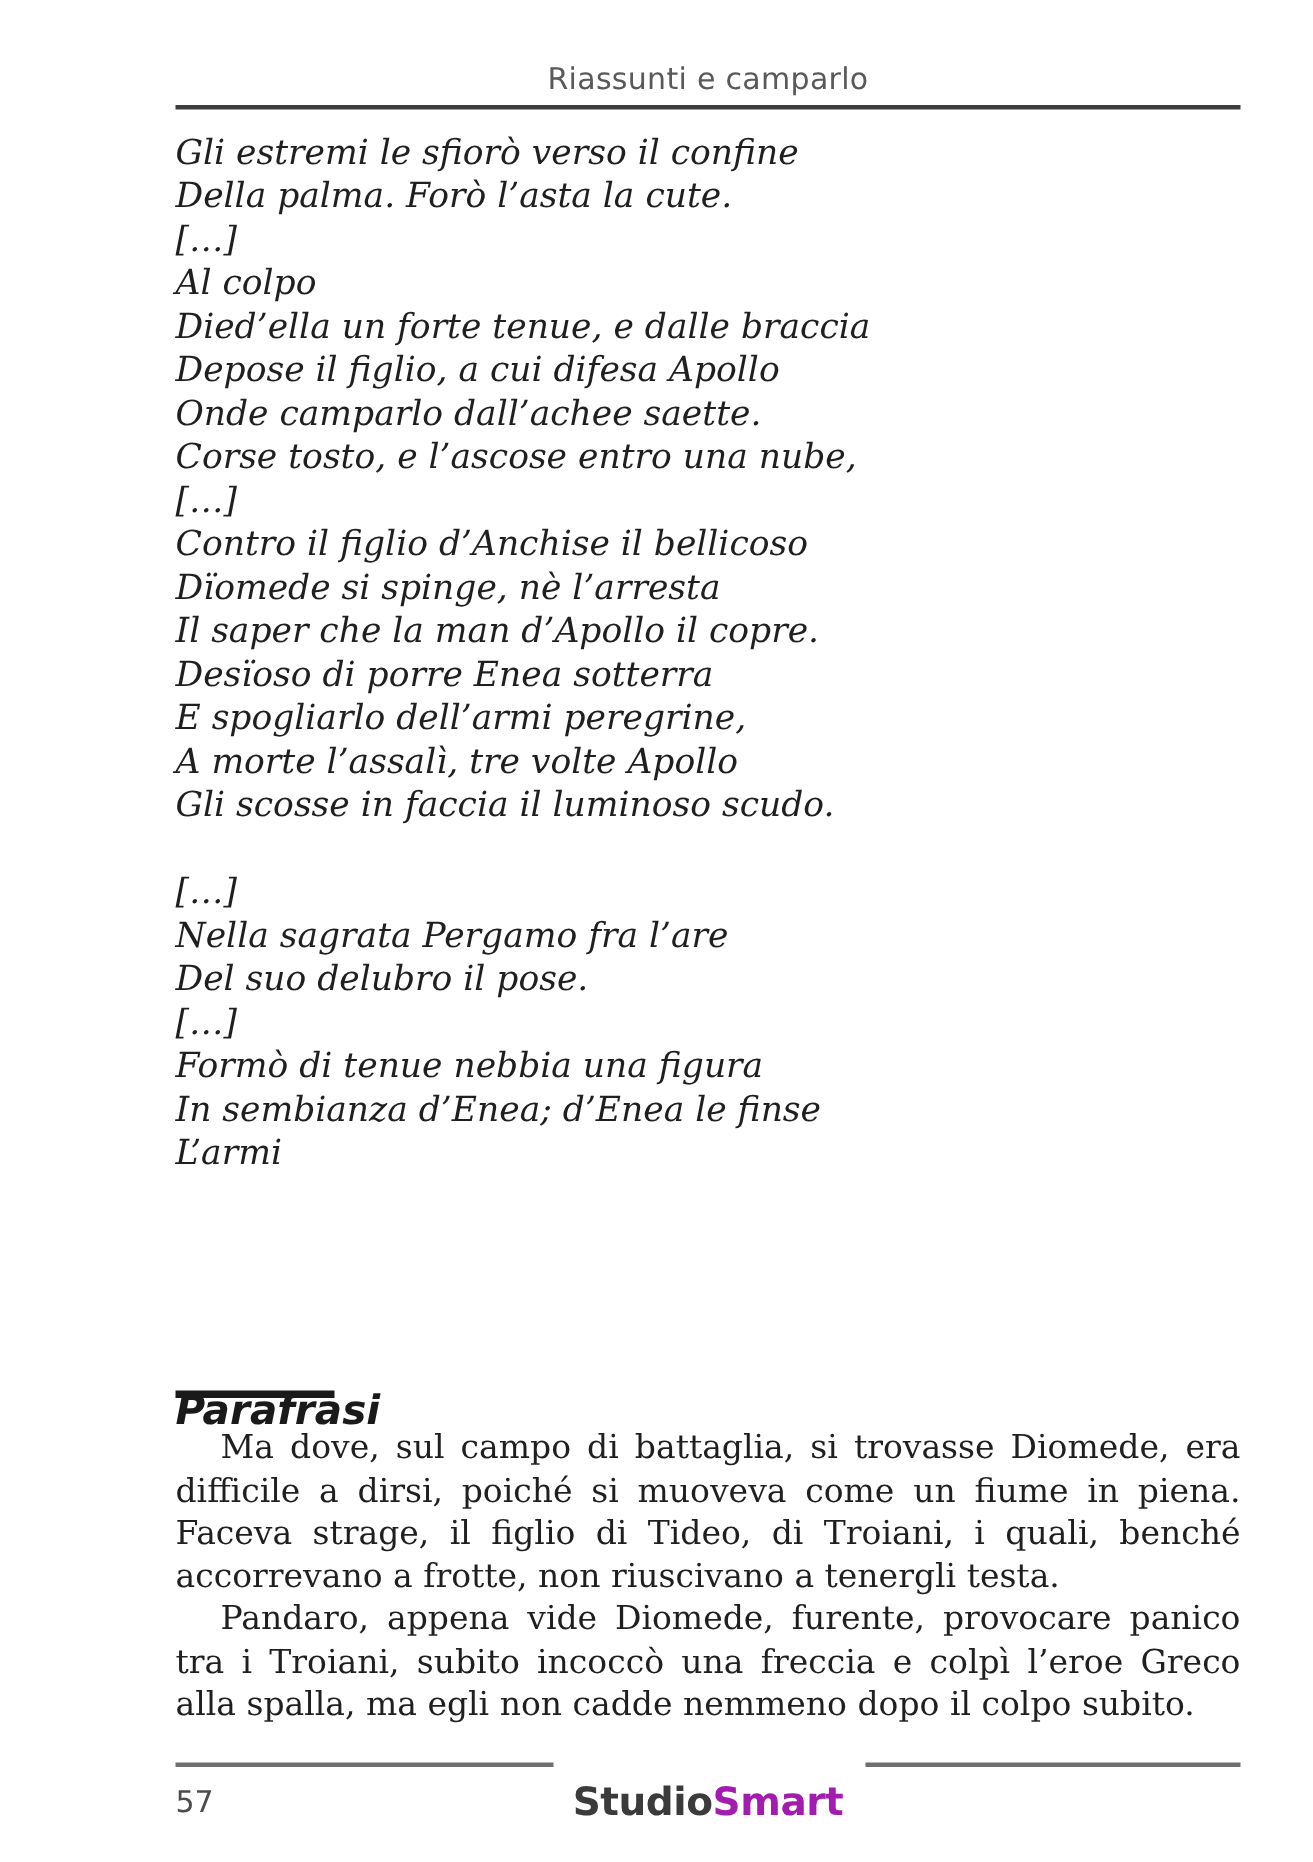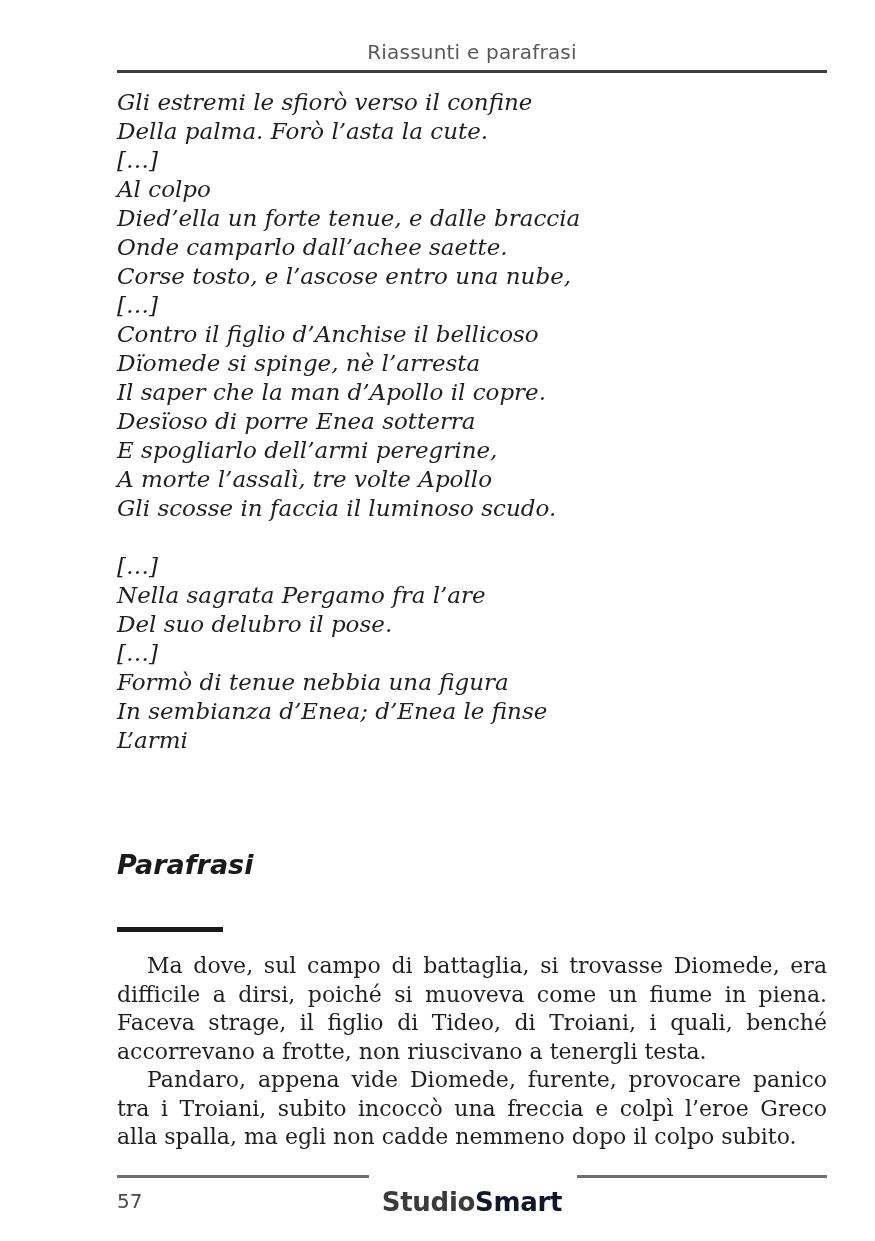--- a/index.html
+++ b/index.html
@@ -47,21 +47,21 @@
     color: #1f1f1f;
   }
   .poem .poem-line {
     min-height: 29px;
     line-height: 29px;
     white-space: nowrap;
   }
   
   .section-heading {
     position: absolute;
-    top: 849px;
+    top: 925px;
     left: 117px;
     font-family: "DejaVu Sans", sans-serif;
     font-style: italic;
     font-weight: bold;
     font-size: 27px;
     line-height: 32px;
     color: #1a1a1a;
   }
   .heading-underline {
     position: absolute;
@@ -109,46 +109,47 @@
     left: 117px;
     width: 710px;
     text-align: center;
     font-family: "DejaVu Sans", sans-serif;
     font-weight: bold;
     font-size: 26px;
     line-height: 30px;
     letter-spacing: -0.3px;
   }
   .brand-primary { color: #3b3b3b; text-align: center; }
-  .brand-secondary { color: #0f172a; }
+  .brand-secondary { color: #a21caf; }
   .page-number {
     position: absolute;
     top: 1189px;
     left: 117px;
     width: 710px;
     font-family: "DejaVu Sans", sans-serif;
     font-size: 20px;
     line-height: 24px;
     color: #4c4c4c;
   }
 </style>
 </head>
 <body>
 
 <div class="page">
 
-  <div class="header-title">Riassunti e parafrasi</div>
+  <div class="header-title">Riassunti e camparlo</div>
   <div class="header-rule"></div>
 
   <div class="poem">
     <div class="poem-line">Gli estremi le sfiorò verso il confine</div>
     <div class="poem-line">Della palma. Forò l’asta la cute.</div>
     <div class="poem-line">[…]</div>
     <div class="poem-line">Al colpo</div>
     <div class="poem-line">Died’ella un forte tenue, e dalle braccia</div>
+    <div class="poem-line">Depose il figlio, a cui difesa Apollo</div>
     <div class="poem-line">Onde camparlo dall’achee saette.</div>
     <div class="poem-line">Corse tosto, e l’ascose entro una nube,</div>
     <div class="poem-line">[…]</div>
     <div class="poem-line">Contro il figlio d’Anchise il bellicoso</div>
     <div class="poem-line">Dïomede si spinge, nè l’arresta</div>
     <div class="poem-line">Il saper che la man d’Apollo il copre.</div>
     <div class="poem-line">Desïoso di porre Enea sotterra</div>
     <div class="poem-line">E spogliarlo dell’armi peregrine,</div>
     <div class="poem-line">A morte l’assalì, tre volte Apollo</div>
     <div class="poem-line">Gli scosse in faccia il luminoso scudo.</div>

